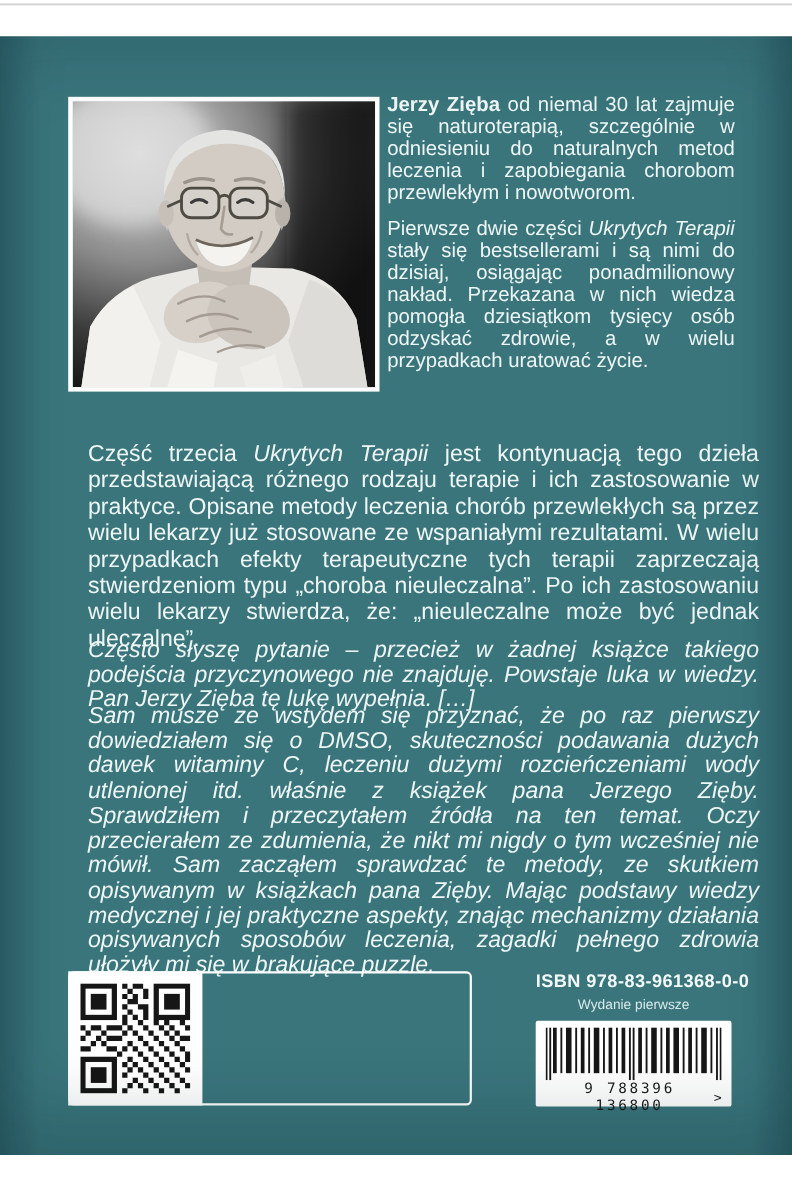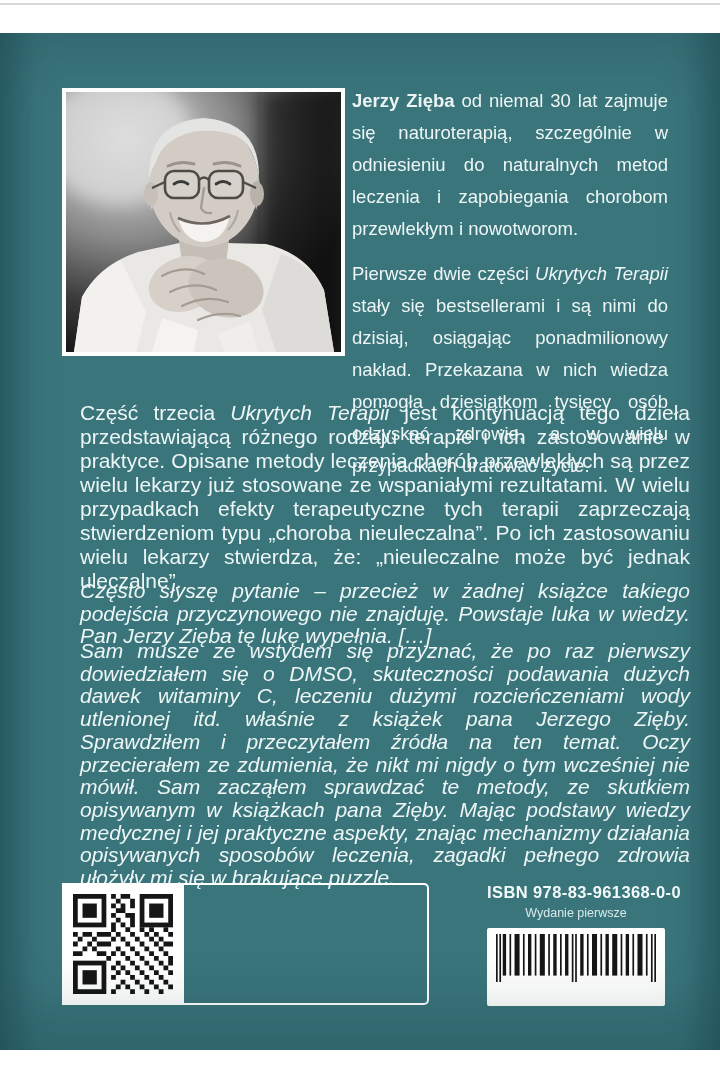--- a/index.html
+++ b/index.html
@@ -13,21 +13,21 @@
     background:linear-gradient(90deg,#2f656d 0%,#3a757c 5%,#3a757c 95%,#2f656d 100%);
     color:#edf6f5;
   }
   .cover::after{content:"";position:absolute;inset:0;pointer-events:none;
     box-shadow:inset 0 -40px 60px rgba(0,30,35,.18), inset 0 30px 50px rgba(0,30,35,.10);}
   
   .photo-frame{position:absolute;left:62px;top:55px;width:275px;height:260px;background:#ffffff;padding:4px;box-sizing:content-box;}
   .photo-frame svg{display:block;width:275px;height:260px;}
   
   .intro{position:absolute;left:352px;top:52px;width:316px;}
-  .intro p{margin:0 0 13px 0;font-size:18.5px;line-height:32px;text-align:justify;}
+  .intro p{margin:0 0 13px 0;font-size:18.5px;line-height:20px;text-align:justify;}
   .intro b{font-weight:bold;}
   .em{font-style:italic;}
   
   .para{position:absolute;left:60px;width:610px;font-size:21px;text-align:justify;margin-left:20px;}
   .p3{top:347px;line-height:24px;}
   .quote{font-style:italic;line-height:22.7px;}
   .q1{top:526px;}
   .q2{top:586px;}
   .attribution{position:absolute;left:60px;top:778px;font-size:18.5px;font-weight:bold;font-style:normal;}
   
@@ -167,16 +167,20 @@
           <rect x="65" y="0" width="2" height="52"></rect>
           <rect x="69" y="0" width="3" height="52"></rect>
         <rect x="74" y="0" width="1" height="52"></rect>
           <rect x="77" y="0" width="2" height="52"></rect>
           <rect x="81" y="0" width="1" height="52"></rect>
         <rect x="84" y="0" width="3" height="52"></rect>
           <rect x="89" y="0" width="1" height="52"></rect>
         <rect x="92" y="0" width="1" height="60"></rect>
           <rect x="94" y="0" width="1" height="60"></rect>
       </svg>
+      <div class="barcode-digits">
+        <span class="num">9 788396 136800</span>
+        <span class="arrow">&gt;</span>
+      </div>
     </div>
   </div>
 
 </div>
 
 </body></html>

